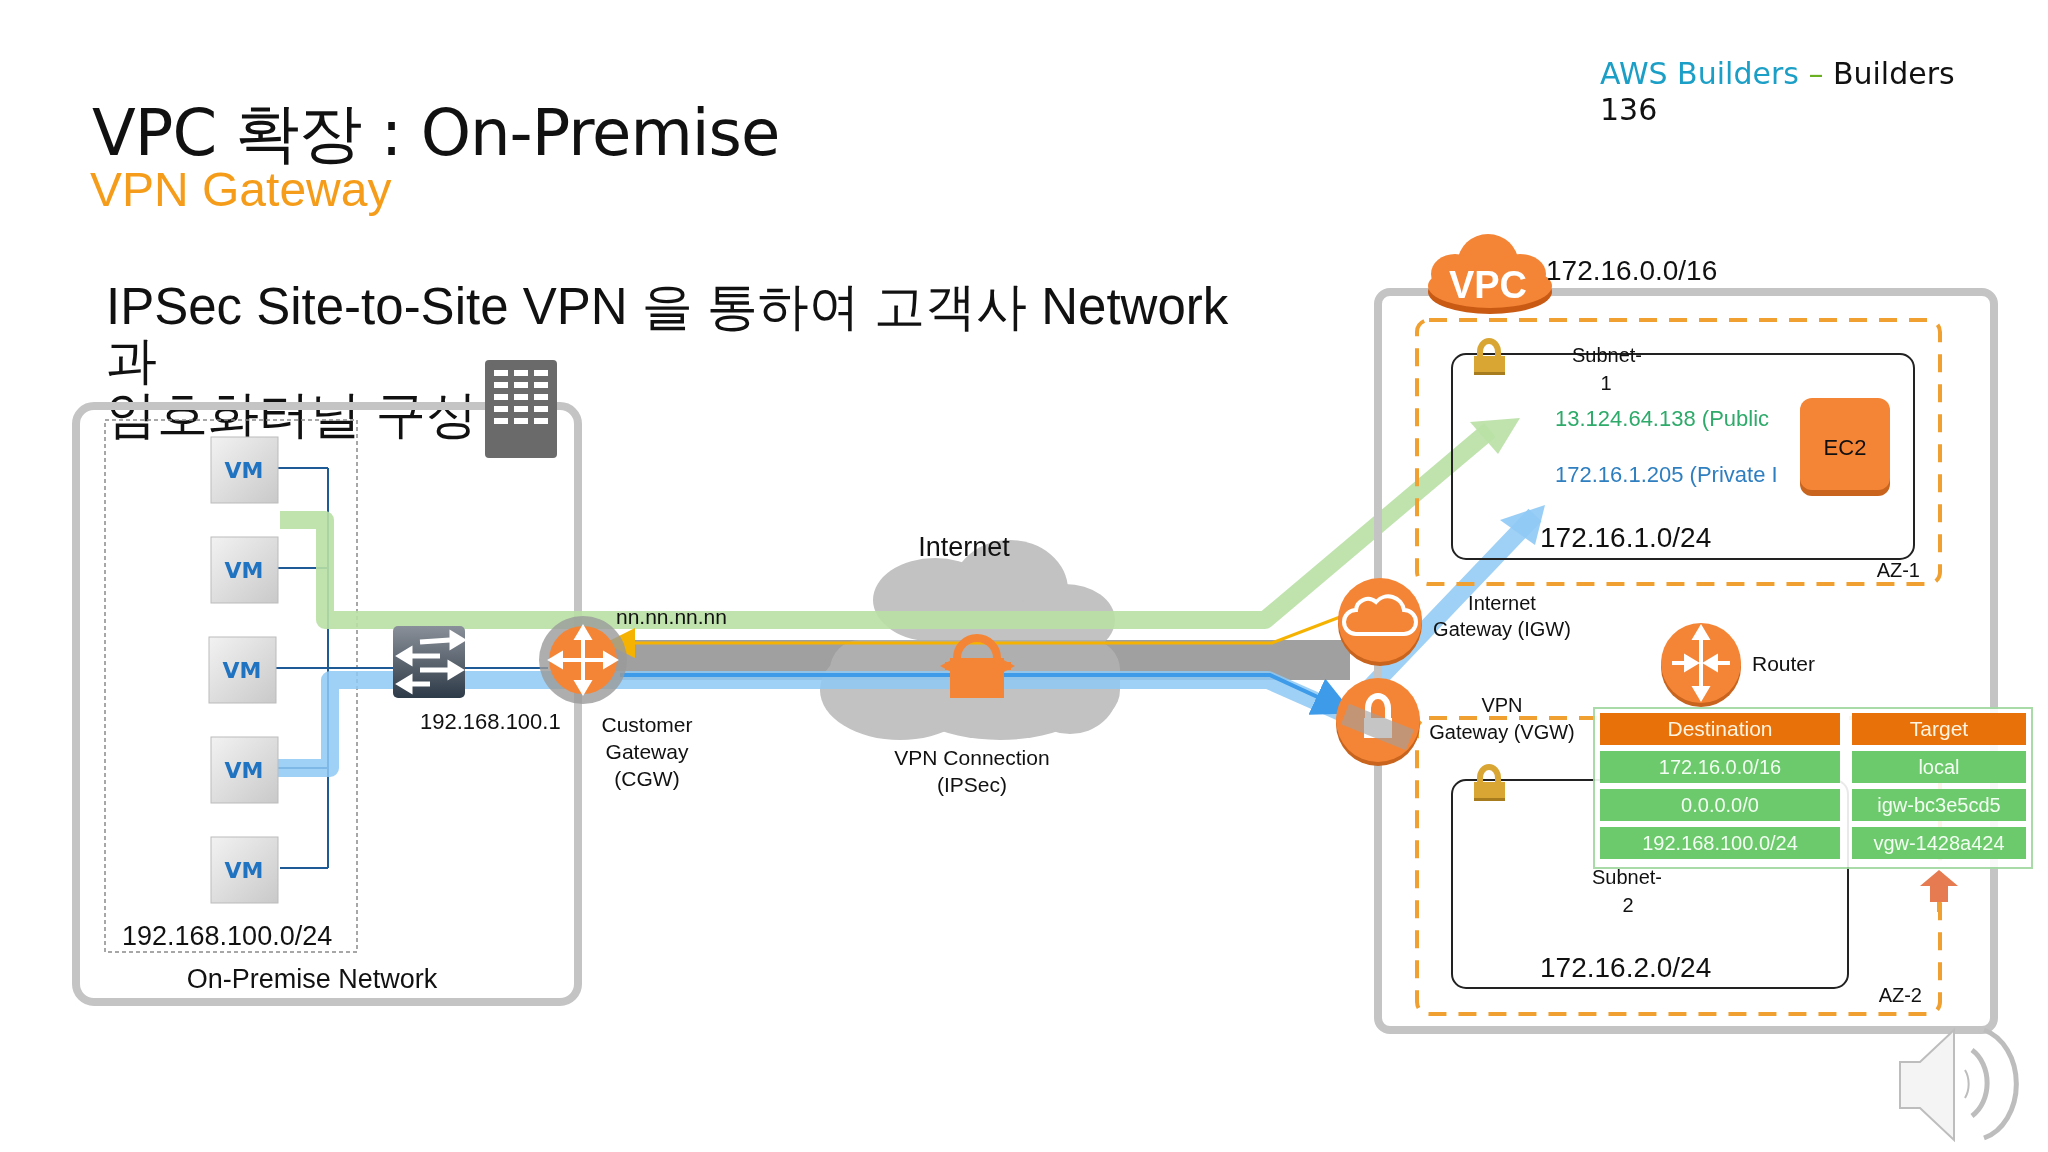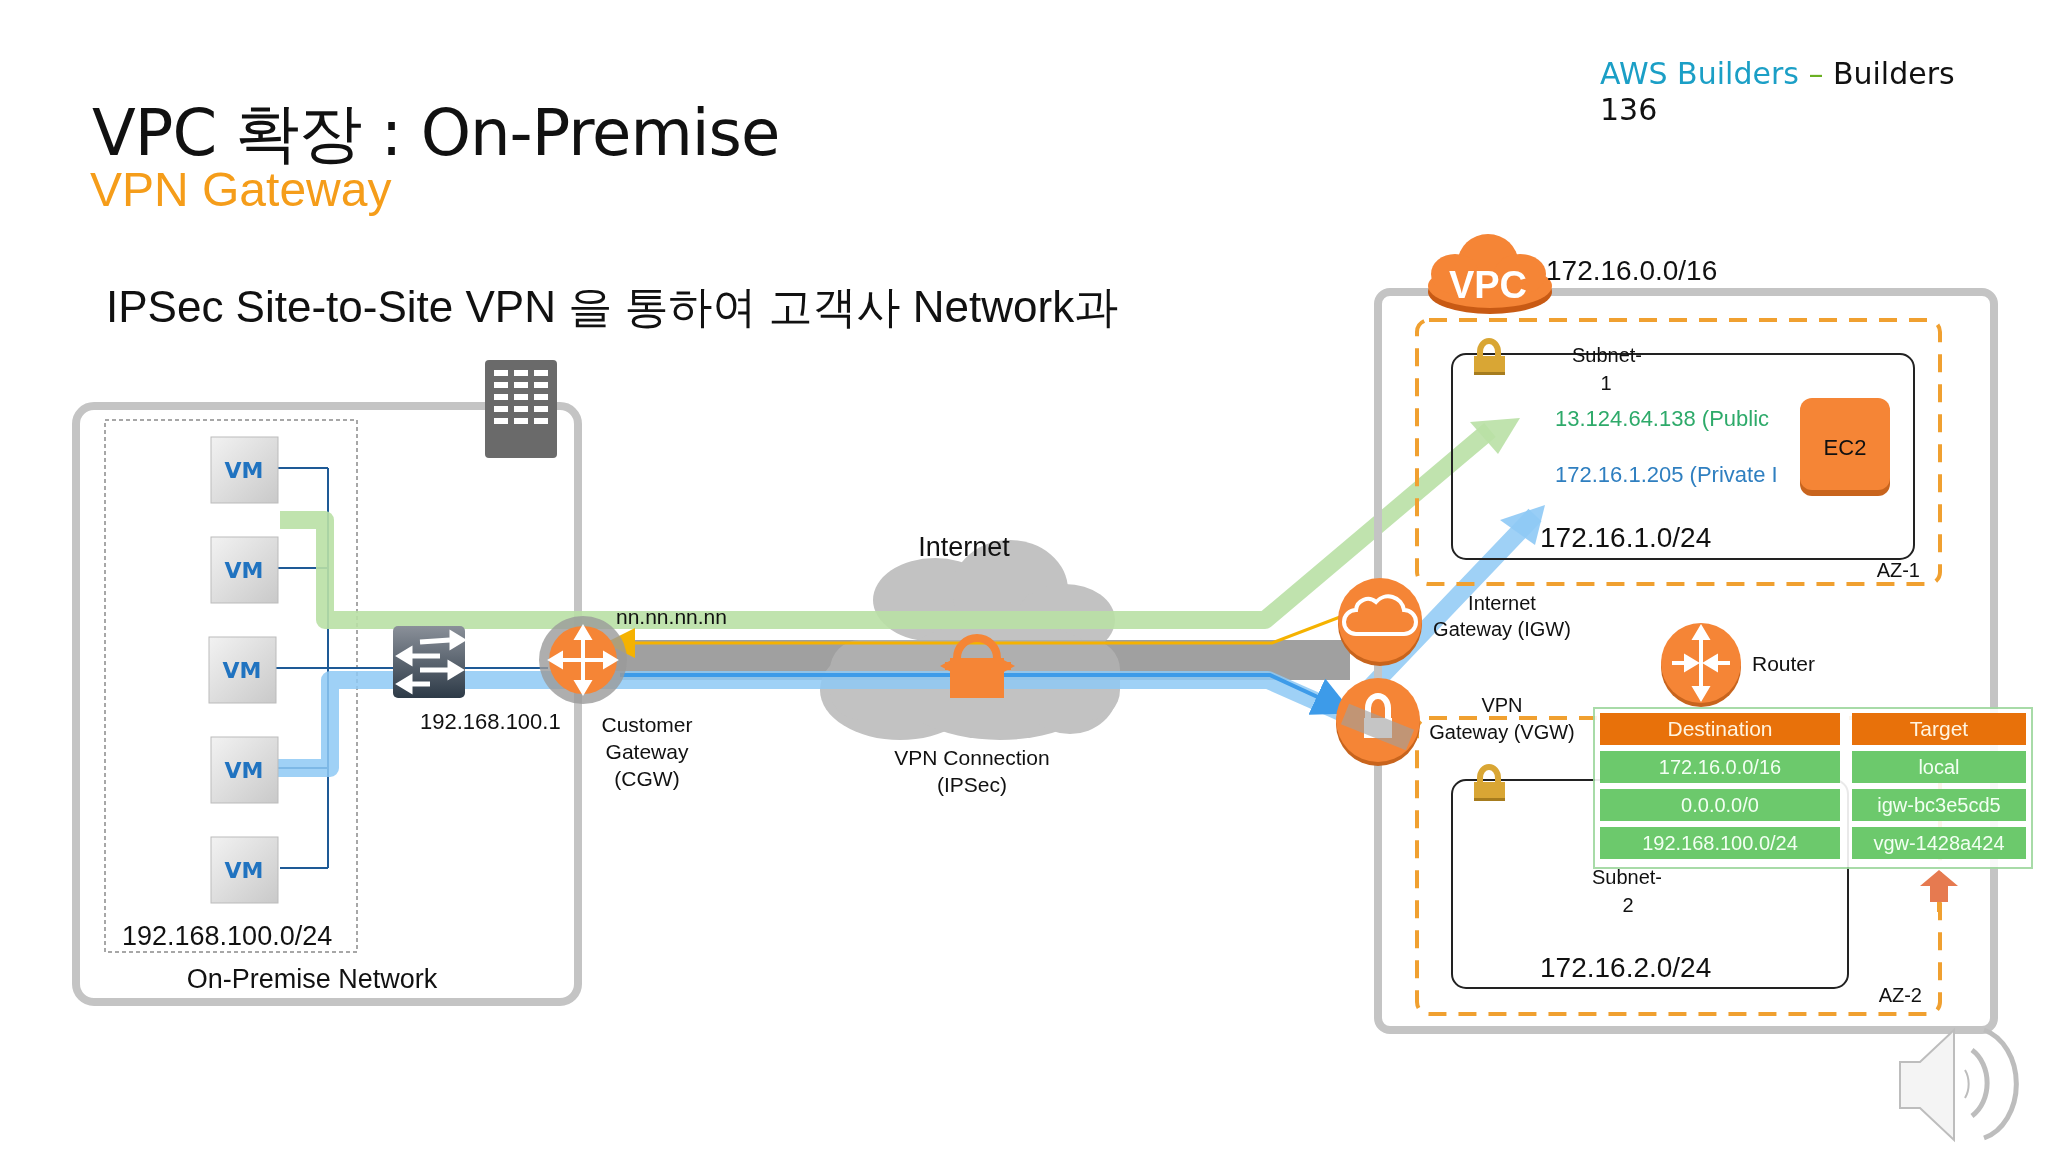--- a/index.html
+++ b/index.html
@@ -5,35 +5,36 @@
   html, body { margin: 0; padding: 0; background: #ffffff; }
   body { width: 2048px; height: 1152px; position: relative; overflow: hidden;
          font-family: "DejaVu Sans", sans-serif; }
   .abs { position: absolute; white-space: nowrap; }
   #title { left: 92px; top: 62px; font-size: 64px; color: #111; font-family: "DejaVu Sans", sans-serif; letter-spacing: -1px; margin-top: 28px; }
   #subtitle { left: 90px; top: 162px; font-size: 48px; color: #f59d1a; font-family: "Liberation Sans", sans-serif; }
   #brand { left: 1600px; top: 56px; font-size: 30px; line-height: 36px; font-family: "DejaVu Sans", sans-serif; }
   #brand .b1 { color: #1b9fc6; margin-top: 17px; }
   #brand .b2 { color: #6ab023; }
   #brand .b3 { color: #111; }
-  #desc { left: 106px; top: 280px; font-size: 44px; line-height: 54px; color: #111; font-family: "Liberation Sans", sans-serif; white-space: normal; width: 1150px; }
+  #desc { left: 106px; top: 280px; font-size: 51px; line-height: 54px; color: #111; font-family: "Liberation Sans", sans-serif; white-space: normal; width: 1150px; }
   svg#diagram { position: absolute; left: 0; top: 0; }
   .lbl { font-family: "Liberation Sans", sans-serif; fill: #111; }
 </style>
 </head>
 <body>
 
 <div id="title" class="abs">VPC 확장 : On-Premise</div>
 <div id="subtitle" class="abs">VPN Gateway</div>
 <div id="brand" class="abs">
   <span class="b1">AWS Builders</span><span class="b2"> – </span><span class="b3">Builders</span><br>
   <span class="b3">136</span>
 </div>
 <div id="desc" class="abs">
   <div>IPSec Site-to-Site VPN 을 통하여 고객사 Network과</div>
+  <div>암호화터널 구성</div>
 </div>
 
 <svg id="diagram" width="2048" height="1152" viewBox="0 0 2048 1152">
   <defs>
     <linearGradient id="vmGrad" x1="0" y1="0" x2="1" y2="1">
       <stop offset="0" stop-color="#f2f2f2"></stop>
         <stop offset="1" stop-color="#c9c9c9"></stop>
     </linearGradient>
     <linearGradient id="swGrad" x1="0" y1="0" x2="0" y2="1">
       <stop offset="0" stop-color="#8a9099"></stop>

